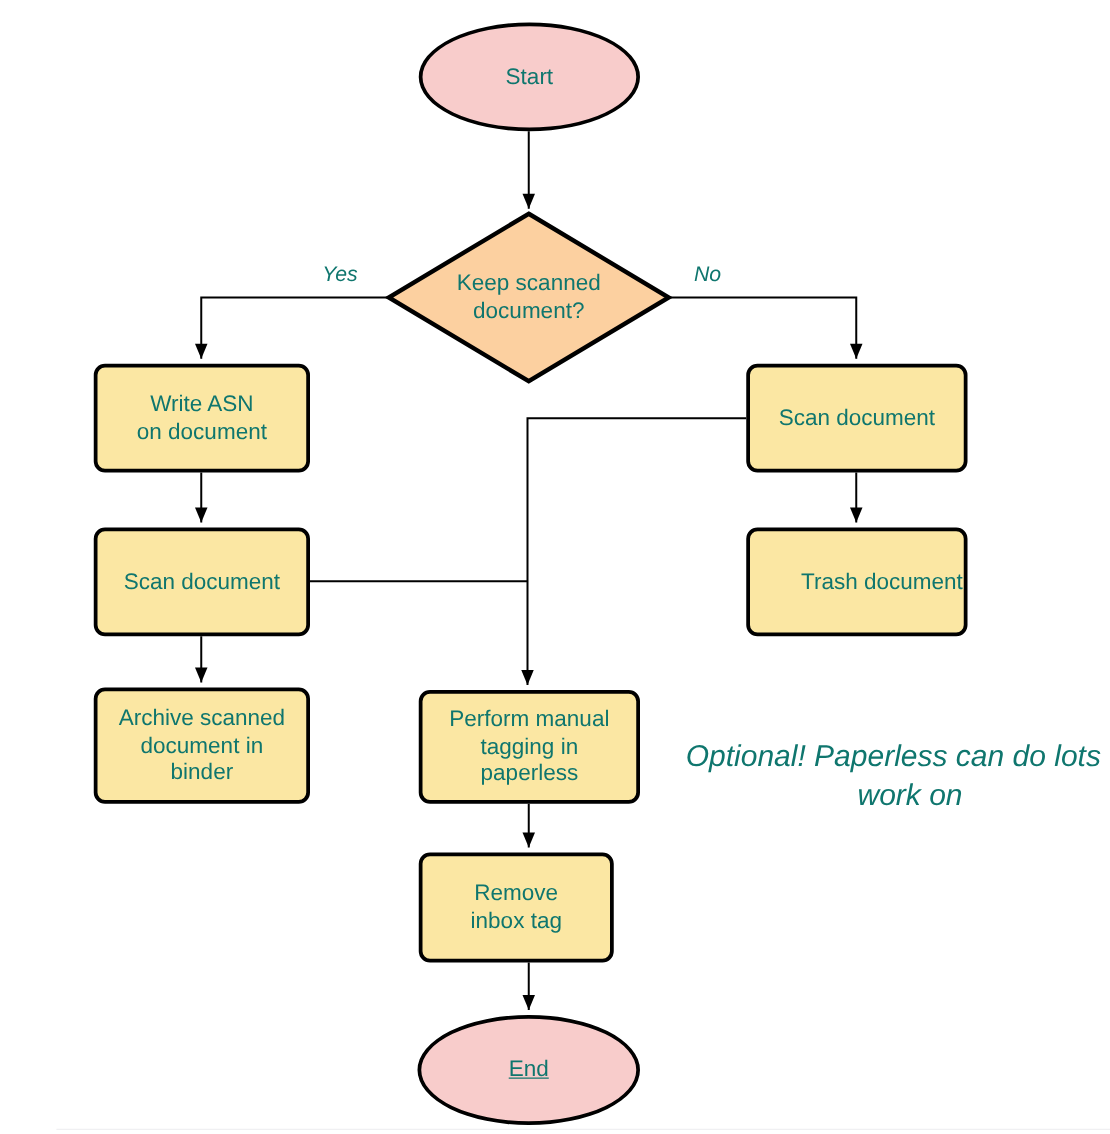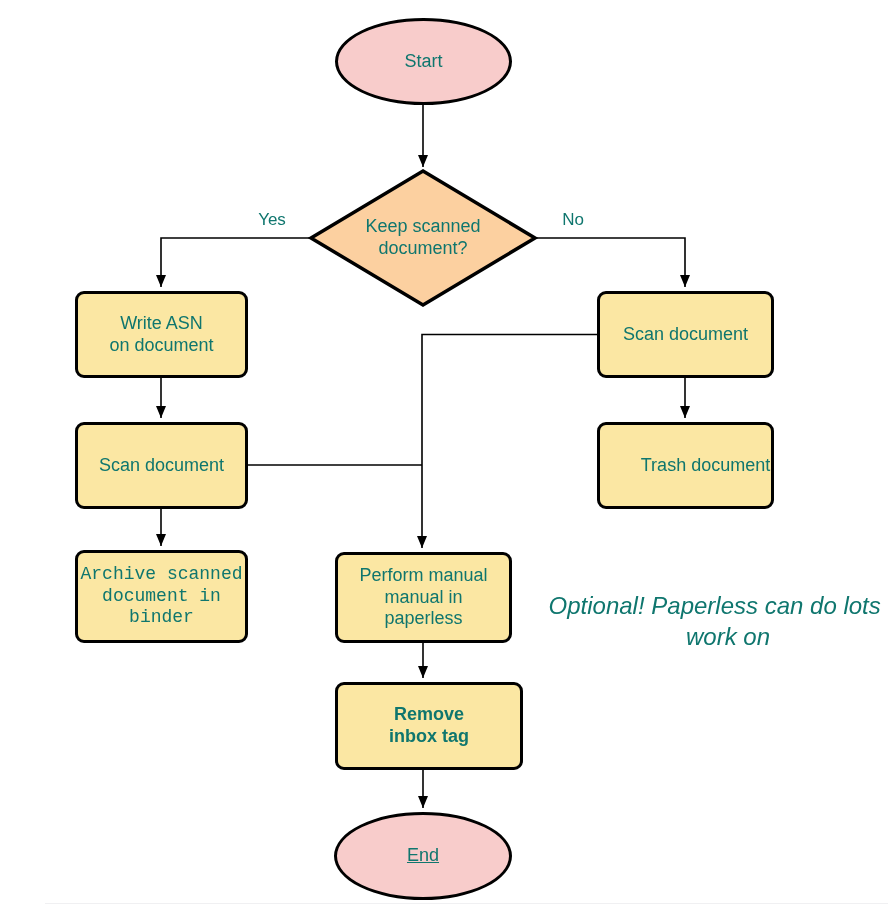--- a/index.html
+++ b/index.html
@@ -18,42 +18,42 @@
     border:3px solid var(--stroke,#000);
     border-radius:9px;
   }
   .terminator{
     background:var(--terminator_fill,#f8cccb);
     border:3.5px solid var(--stroke,#000);
     border-radius:50%;
   }
   .decision-text{position:absolute;background:transparent;border:none;}
   .edge-label{
-    position:absolute;font-size:17px;text-align:center;line-height:1.1;
+    position:absolute;font-size:17px;text-align:center;line-height:1.1;font-style:italic;
   }
   .note{
     position:absolute;left:481px;top:591px;width:404px;
     font-size:24px;font-style:italic;line-height:1.28;text-align:center;
   }
   .bottom-divider{
     position:absolute;left:0;top:903px;width:888px;height:1px;background:#f0f0f2;
   }
   
   #node-start    {left:290px;top:18px; width:177px;height:87px;}
   #node-decision {left:266px;top:171px;width:224px;height:134px;}
   #node-write-asn{left:30px; top:291px;width:173px;height:87px;text-align:center;}
   #node-scan-left{left:30px; top:422px;width:173px;height:87px;}
-  #node-archive  {left:30px; top:550px;width:173px;height:93px;font-family:Liberation Mono, monospace;}
+  #node-archive  {left:30px; top:550px;width:173px;height:93px;}
   #node-scan-right{left:552px;top:291px;width:177px;height:87px;}
   #node-trash    {left:552px;top:422px;width:177px;height:87px;padding-left:40px;}
   #node-tagging  {left:290px;top:552px;width:177px;height:91px;}
-  #node-remove   {left:290px;top:682px;width:188px;height:88px;font-weight:bold;}
+  #node-remove   {left:290px;top:682px;width:156px;height:88px;}
   #node-end      {left:289px;top:812px;width:178px;height:88px;text-decoration:underline;}
   #label-yes{left:205px;top:211px;width:44px;}
-  #label-no {left:503px;top:211px;width:36px;text-align:right;}
+  #label-no {left:503px;top:211px;width:36px;}
 </style>
 </head>
 <body>
 
 <div class="canvas">
 
   <svg class="edges" viewBox="0 0 888 907" xmlns="http://www.w3.org/2000/svg">
     <defs>
       <marker id="arrow" markerUnits="userSpaceOnUse" markerWidth="14" markerHeight="12" viewBox="0 0 14 12" refX="13" refY="6" orient="auto">
         <path d="M1,1 L13,6 L1,11 Z" style="fill:var(--stroke,#000);"></path>
@@ -119,21 +119,21 @@
 
   <div class="node box" id="node-trash">
     <div class="lines">
         <div>Trash document</div>
       </div>
   </div>
 
   <div class="node box" id="node-tagging">
     <div class="lines">
       <div>Perform manual</div>
-      <div>manual in</div>
+      <div>tagging in</div>
       <div>paperless</div>
     </div>
   </div>
 
   <div class="note">
     <div>Optional! Paperless can do lots of work on</div>
   </div>
 
   <div class="node box" id="node-remove">
     <div class="lines">

